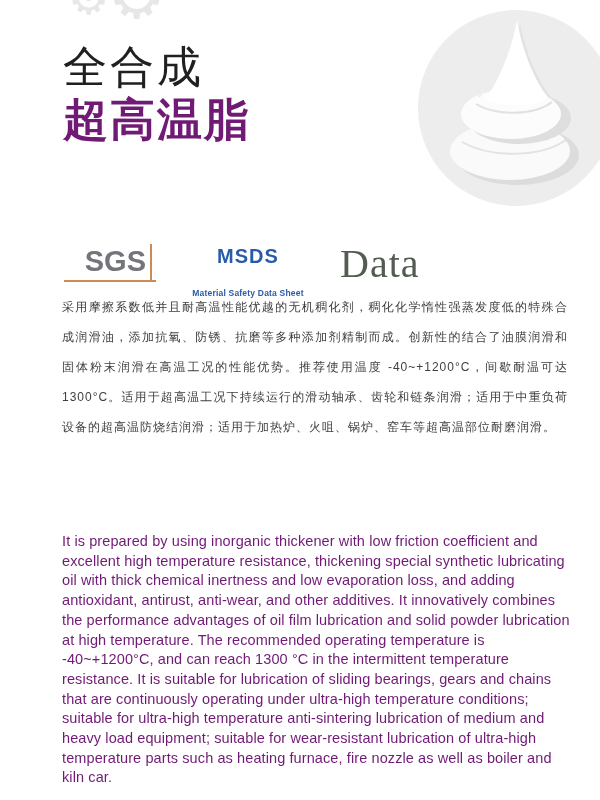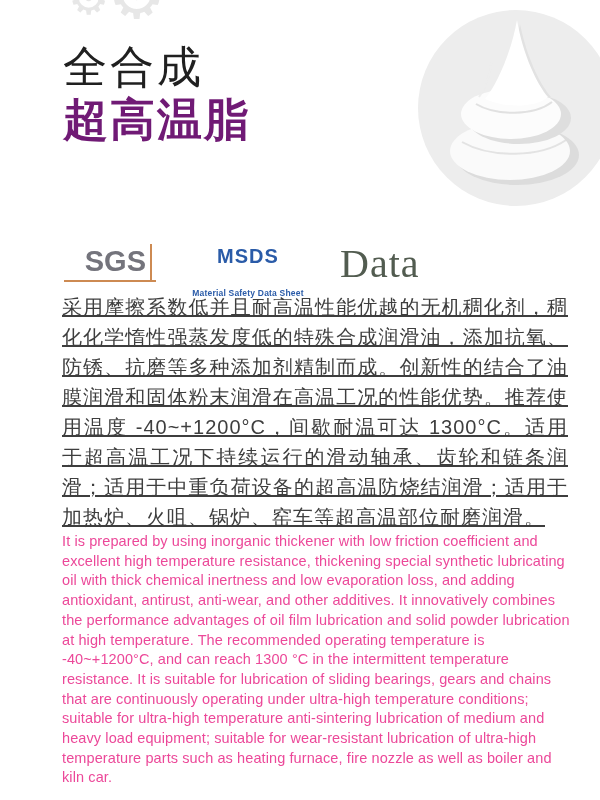--- a/index.html
+++ b/index.html
@@ -28,27 +28,27 @@
   .cert-sgs .sgs-vline{position:absolute;right:4px;bottom:0;width:2px;height:38px;background:#cd8a52;}
   .cert-msds{position:relative;width:128px;height:44px;margin-right:28px;text-align:center;}
   .cert-msds .msds-text{font-size:20px;font-weight:800;color:#2a5ba8;letter-spacing:1px;line-height:32px;}
   .cert-msds .msds-sub{font-size:8.5px;font-weight:bold;color:#2a5ba8;letter-spacing:0.2px;margin-top:16px;white-space:nowrap;}
   .cert-rohs{position:relative;height:44px;display:flex;align-items:flex-end;}
   .cert-rohs .rohs-text{font-family:"Liberation Serif","DejaVu Serif",serif;font-size:40px;color:#525c50;line-height:40px;letter-spacing:1px;}
 
   
   .desc-cn{
     position:absolute;left:62px;top:292px;width:506px;
-    font-size:20px;line-height:30px;letter-spacing:1px;
-    color:#3e3e3e;font-weight:500;text-align:justify;text-decoration:underline;
+    font-size:12px;line-height:30px;letter-spacing:1px;
+    color:#3e3e3e;font-weight:500;text-align:justify;
   }
   .desc-en{
     position:absolute;left:62px;top:532px;width:514px;
     font-size:14.5px;line-height:19.7px;letter-spacing:0.1px;
-    color:#ec4899;text-align:left;
+    color:#701a75;text-align:left;
   }
 
   
   .product-image{position:absolute;left:400px;top:0;width:200px;height:230px;}
 </style>
 </head>
 <body>
 
 <div class="page">
 

